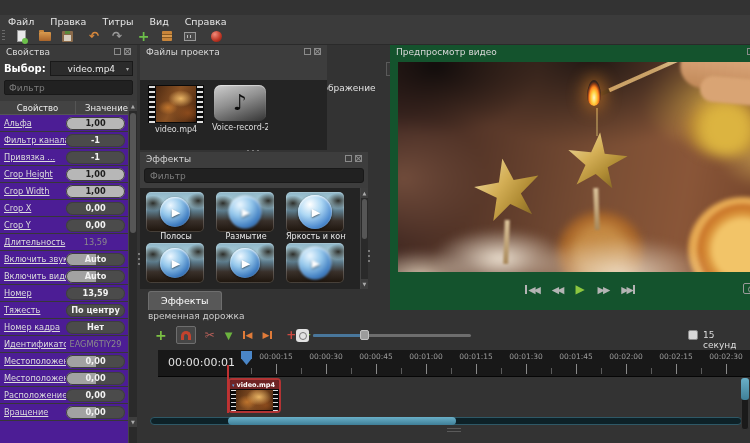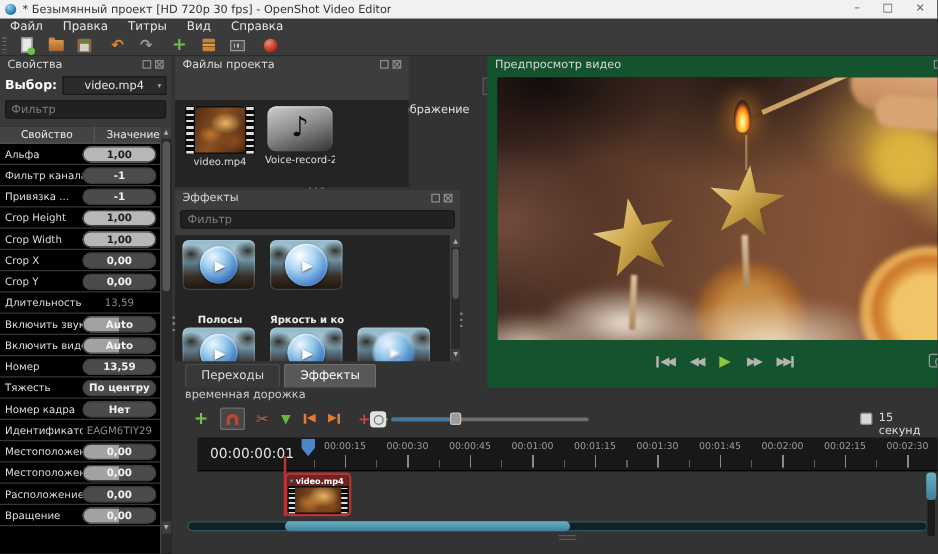--- a/index.html
+++ b/index.html
@@ -47,27 +47,27 @@
   input { font-family:"DejaVu Sans",sans-serif; outline:none; }
   input::placeholder { color:#7d7d7d; }
 
   
   #props { position:absolute; left:0; top:45px; width:137px; height:398px; background:#3a3a3a; }
   .selector-row { display:flex; align-items:center; padding:3px 4px 2px 4px; gap:4px; }
   .selector-label { font-weight:bold; color:#fff; font-size:10px; }
   .selector-box { flex:1; height:15px; background:#2b2b2b; border:1px solid #191919; color:#e8e8e8; font-size:9px; display:flex; align-items:center; justify-content:center; position:relative; }
   .selector-caret { position:absolute; right:3px; font-size:6px; color:#aaa; }
   .pfilter { display:block; width:129px; margin:2px 4px; height:15px; background:#212121; border:1px solid #191919; border-radius:2px; color:#ccc; font-size:9px; padding:0 4px; }
-  .ptable { position:absolute; left:0; top:56px; right:0; bottom:0; background:#000000; }
+  .ptable { position:absolute; left:0; top:56px; right:0; bottom:0; background:#4c1d95; }
   .pt-head { display:flex; height:14px; background:#434343; border-bottom:1px solid #555; color:#ececec; font-size:8.5px; }
   .pt-h1 { width:76px; display:flex; align-items:center; justify-content:center; border-right:1px solid #555; }
   .pt-h2 { flex:1; display:flex; align-items:center; justify-content:center; }
   .prows { position:absolute; left:0; top:14px; right:9px; bottom:0; }
   .prow { display:flex; height:17px; align-items:center; border-bottom:1px solid #373737; }
-  .plabel { width:66px; padding-left:4px; color:#dcdcdc; font-size:8.2px; white-space:nowrap; overflow:hidden; }
+  .plabel { width:66px; padding-left:4px; color:#dcdcdc; font-size:8.2px; white-space:nowrap; overflow:hidden;text-decoration:underline; }
   .pill { flex:1; height:13px; margin-right:3px; border-radius:7px; display:flex; align-items:center; justify-content:center; font-size:8.2px; font-weight:bold; color:#f2f2f2; background:#4b4b4b; box-shadow:inset 0 0 0 1px #3e3e3e; }
   .pill.light { background:#b7b7b7; color:#1e1e1e; }
   .pill.half { background:linear-gradient(90deg,#a2a2a2 0 50%,#4b4b4b 50% 100%); }
   .pill.none { background:transparent; box-shadow:none; color:#8b8b8b; font-weight:normal; }
   .pscroll { position:absolute; right:0; top:0; bottom:0; width:9px; background:#2a2a2a; border-left:1px solid #444; }
   .ps-btn { height:10px; display:flex; align-items:center; justify-content:center; font-size:5px; color:#aaa; background:#3e3e3e; }
   .ps-btn.bottom { position:absolute; bottom:16px; left:0; right:0; }
   .ps-thumb { position:absolute; left:1px; right:1px; top:12px; height:120px; background:#565656; border-radius:3px; }
 
   
@@ -108,21 +108,21 @@
   .fx-thumb::before { content:""; position:absolute; inset:0;
     background:radial-gradient(16px 11px at 12% 28%, rgba(25,20,12,.85), transparent 70%),
                radial-gradient(16px 11px at 90% 22%, rgba(25,20,12,.85), transparent 70%); }
   .orb { position:absolute; left:50%; top:50%; transform:translate(-50%,-50%); width:30px; height:30px; border-radius:50%;
     background:radial-gradient(circle at 35% 28%,#ecf7ff,#97c9ec 35%,#3f7cc0 70%,#1b4a82 95%);
     box-shadow:0 1px 3px rgba(0,0,0,.55), inset 0 1px 2px rgba(255,255,255,.85);
     display:flex; align-items:center; justify-content:center; }
   .orb.blur { filter:blur(1.1px); width:33px; height:33px; }
   .orb.bright { width:34px; height:34px; background:radial-gradient(circle at 35% 28%,#ffffff,#aed8f4 35%,#4f8cd0 70%,#245a92 95%); }
   .fx-play { color:#fff; font-size:11px; margin-left:2px; text-shadow:0 1px 2px rgba(0,0,0,.6); }
-  .fx-label { font-size:8px; color:#ececec; margin-top:19px; white-space:nowrap; overflow:hidden;font-weight:bold; }
+  .fx-label { font-size:8px; color:#ececec; margin-top:0; white-space:nowrap; overflow:hidden; }
   .fxscroll { position:absolute; right:0; top:36px; bottom:0; width:8px; background:#2a2a2a; border-left:1px solid #444; }
   .fxscroll .ps-thumb { top:11px; height:40px; }
   .fxscroll .ps-btn.bottom { bottom:0; }
 
   
   #fx-tabs { position:absolute; left:140px; top:289px; width:228px; height:21px; display:flex; align-items:flex-end; gap:3px; padding:0 0 0 8px; font-size:9.5px; color:#dcdcdc; }
   .btab { padding:3px 12px 4px 12px; background:#383838; border:1px solid #4a4a4a; border-bottom:none; border-radius:3px 3px 0 0; }
   .btab.active { background:#585858; color:#fff; border-color:#6e6e6e; }
 
   
@@ -220,29 +220,20 @@
   .hscroll-thumb { position:absolute; left:228px; top:417px; width:228px; height:8px; background:linear-gradient(#6ab0c8,#3f7f98); border-radius:4px; z-index:2; }
   .vscroll-track { position:absolute; left:741px; top:378px; width:8px; height:52px; background:#1a1a1a; border:1px solid #343434; border-radius:3px; }
   .vscroll-thumb { position:absolute; left:741px; top:378px; width:8px; height:22px; background:linear-gradient(#6ab0c8,#3f7f98); border-radius:3px; z-index:2; }
   .grip-dashes { position:absolute; left:447px; top:428px; width:14px; height:4px; border-top:1px solid #5a5a5a; border-bottom:1px solid #5a5a5a; }
 </style>
 </head>
 <body>
 
 <div id="app">
 
-  <div class="titlebar">
-    <span class="app-icon"></span>
-    <span class="title-text">* Безымянный проект [HD 720p 30 fps] - OpenShot Video Editor</span>
-    <span class="win-btns">
-      <span class="win-btn">–</span>
-      <span class="win-btn">□</span>
-      <span class="win-btn">×</span>
-    </span>
-  </div>
 
   <div class="menubar">
     <span class="menu-item">Файл</span>
     <span class="menu-item">Правка</span>
     <span class="menu-item">Титры</span>
     <span class="menu-item">Вид</span>
     <span class="menu-item">Справка</span>
   </div>
 
   <div class="toolbar">
@@ -425,20 +416,28 @@
     <input class="efilter" placeholder="Фильтр" style="">
     <div class="fxgrid">
       <div class="fxrow">
         <div class="fx">
           <div class="fx-thumb">
               <span class="orb">
                 <span class="fx-play">▶</span>
               </span>
             </div>
           <div class="fx-label">Полосы</div>
+        </div>
+        <div class="fx">
+          <div class="fx-thumb">
+              <span class="orb blur">
+                <span class="fx-play">▶</span>
+              </span>
+            </div>
+          <div class="fx-label">Размытие</div>
         </div>
         <div class="fx">
           <div class="fx-thumb">
               <span class="orb bright">
                 <span class="fx-play">▶</span>
               </span>
             </div>
           <div class="fx-label">Яркость и конт...</div>
         </div>
       </div>
@@ -467,21 +466,20 @@
       </div>
     </div>
     <div class="fxscroll">
       <div class="ps-btn">▲</div>
       <div class="ps-thumb"></div>
       <div class="ps-btn bottom">▼</div>
     </div>
   </div>
 
   <div id="fx-tabs">
-    <span class="btab">Переходы</span>
     <span class="btab active">Эффекты</span>
   </div>
 
   <div id="preview">
     <div class="panel-header">
       <span>Предпросмотр видео</span>
       <span class="ph-icons">
         <span class="ph-box"></span>
         <span class="ph-box close"></span>
       </span>

